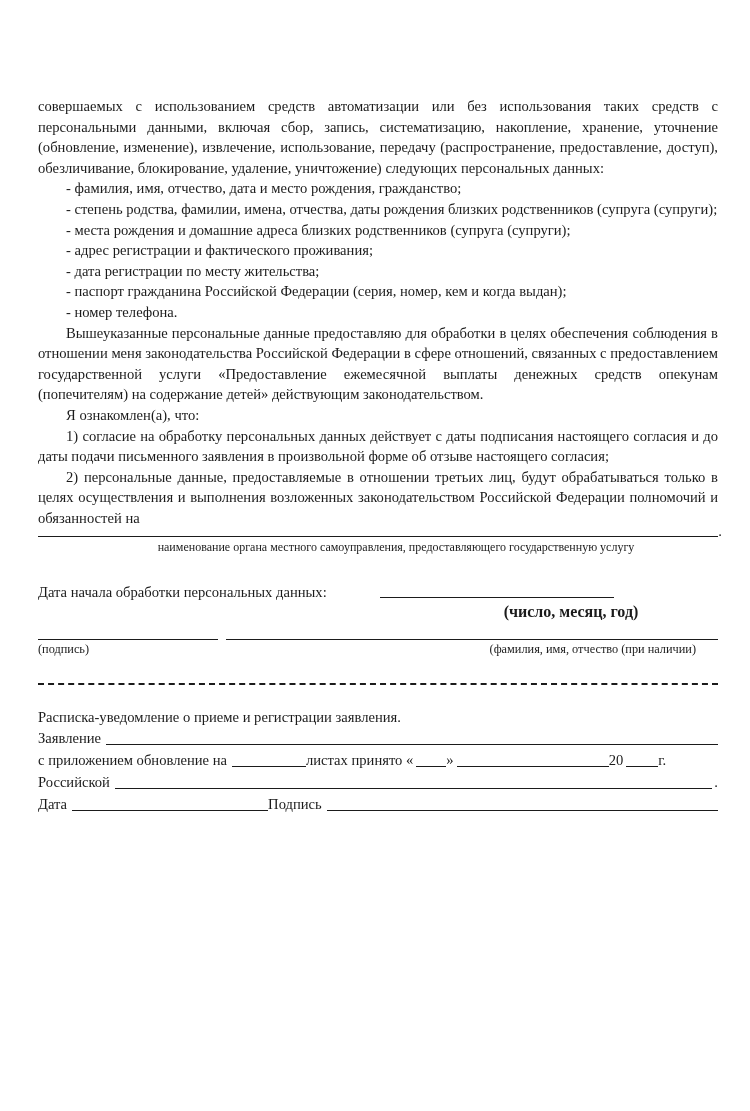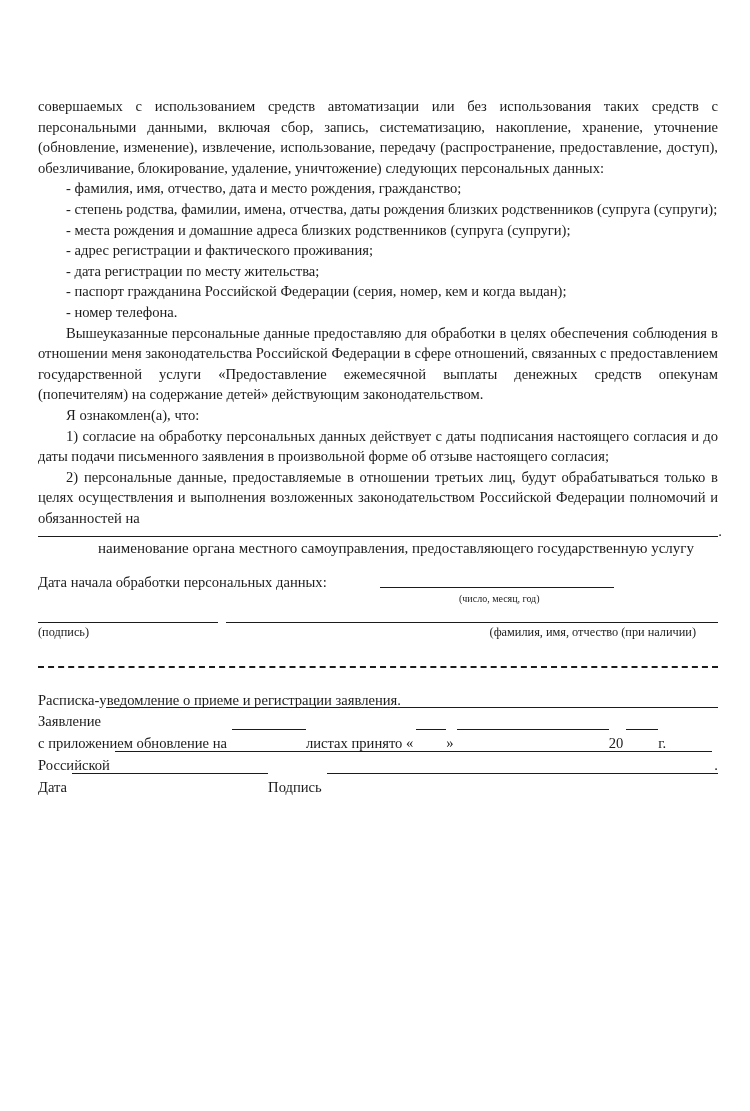--- a/index.html
+++ b/index.html
@@ -58,26 +58,26 @@
   }
   .org-rule-wrap .dot {
     position: absolute;
     right: -4px;
     bottom: -3px;
     font-size: 14.6px;
   }
   .org-caption {
     margin-top: 3px;
     padding-left: 36px;
-    font-size: 15px;
+    font-size: 12px;
     text-align: center;
   }
 
   .date-block {
-    margin-top: 16px;
+    margin-top: 28px;
     display: flex;
     align-items: flex-end;
     gap: 41px;
   }
   .date-label {
     font-size: 14.6px;
     line-height: 18px;
     white-space: nowrap;
   }
   .date-line {
@@ -85,22 +85,23 @@
     margin-left: 12px;
     border-bottom: 1.3px solid #1b1b1b;
     height: 0;
     position: relative;
     top: -3px;
   }
   .date-caption {
     margin-top: 2px;
     margin-left: 421px;
     width: 224px;
-    text-align: left;
-    font-size: 10px;
+    text-align: center;
+    font-size: 16px;
+    font-weight: bold;
   }
 
   .sign-block {
     margin-top: 18px;
     display: flex;
     align-items: flex-end;
   }
   .sign-line-a {
     width: 180px;
     border-bottom: 1.3px solid #1b1b1b;
@@ -122,21 +123,21 @@
 
   .sep-wrap { margin-top: 26px; }
 
   .receipt-title {
     margin-top: 22px;
     font-size: 14.6px;
     line-height: 20px;
   }
   .r-row {
     display: flex;
-    align-items: flex-start;
+    align-items: flex-end;
     font-size: 14.6px;
     line-height: 21px;
     margin-top: 1px;
     white-space: nowrap;
   }
   .r-row .txt { padding-right: 3px; }
   .r-row .txt.lead { padding-right: 5px; }
   .seg {
     border-bottom: 1.3px solid #1b1b1b;
     height: 0;

